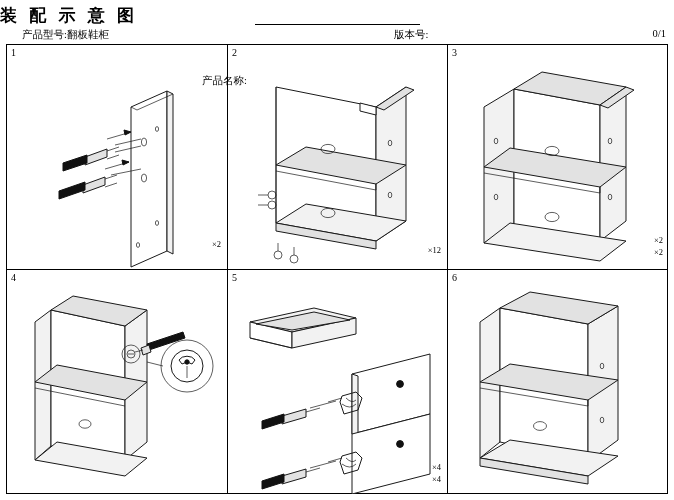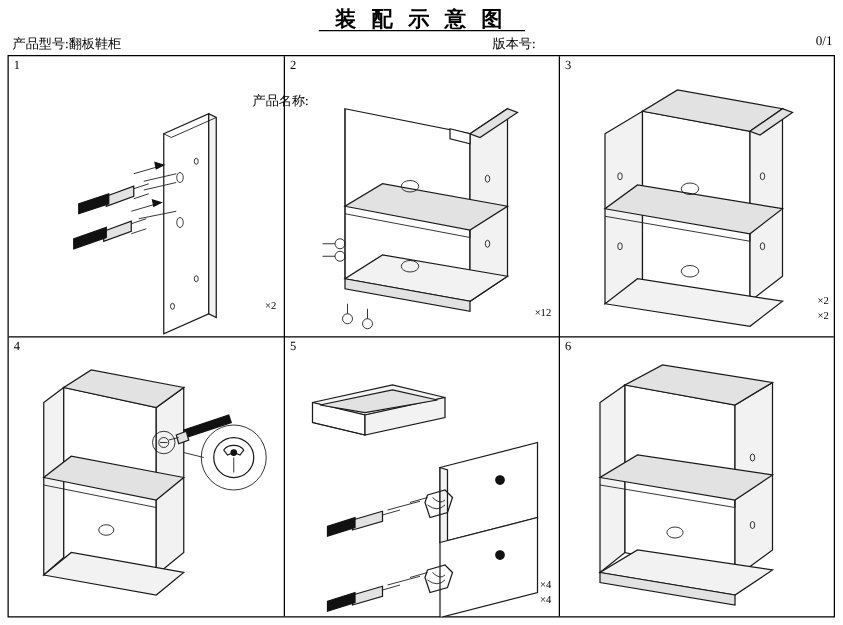--- a/index.html
+++ b/index.html
@@ -16,40 +16,39 @@
   }
   .page {
     position: absolute;
     left: 0; top: 0;
     width: 674px; height: 500px;
   }
   .title {
     position: absolute;
     left: 0; top: 4px;
     width: 674px;
-    text-align: center;
     font-family: "Liberation Serif", serif;
     font-size: 17px;
     letter-spacing: 4px;
     font-weight: 700;
   }
   .title-rule {
     position: absolute;
     left: 255px; top: 24px;
     width: 165px; height: 0;
     border-top: 1px solid #000;
   }
   .info-row {
     position: absolute;
     left: 6px; top: 28px;
     width: 662px; height: 14px;
     font-family: "Liberation Serif", serif;
     font-size: 10.5px;
   }
-  .info-row .f1 { position: absolute; left: 4px; top: 0; }
+  .info-row .f1 { position: absolute; left: 16px; top: 0; }
   .info-row .f2 { position: absolute; left: 196px; top: 0; margin-top: 46px; }
   .info-row .f3 { position: absolute; left: 388px; top: 0; }
   .info-row .f4 { position: absolute; right: 2px; top: 0; }
 
   .grid {
     position: absolute;
     left: 6px; top: 44px;
     width: 662px; height: 450px;
     border: 1px solid #000;
   }

